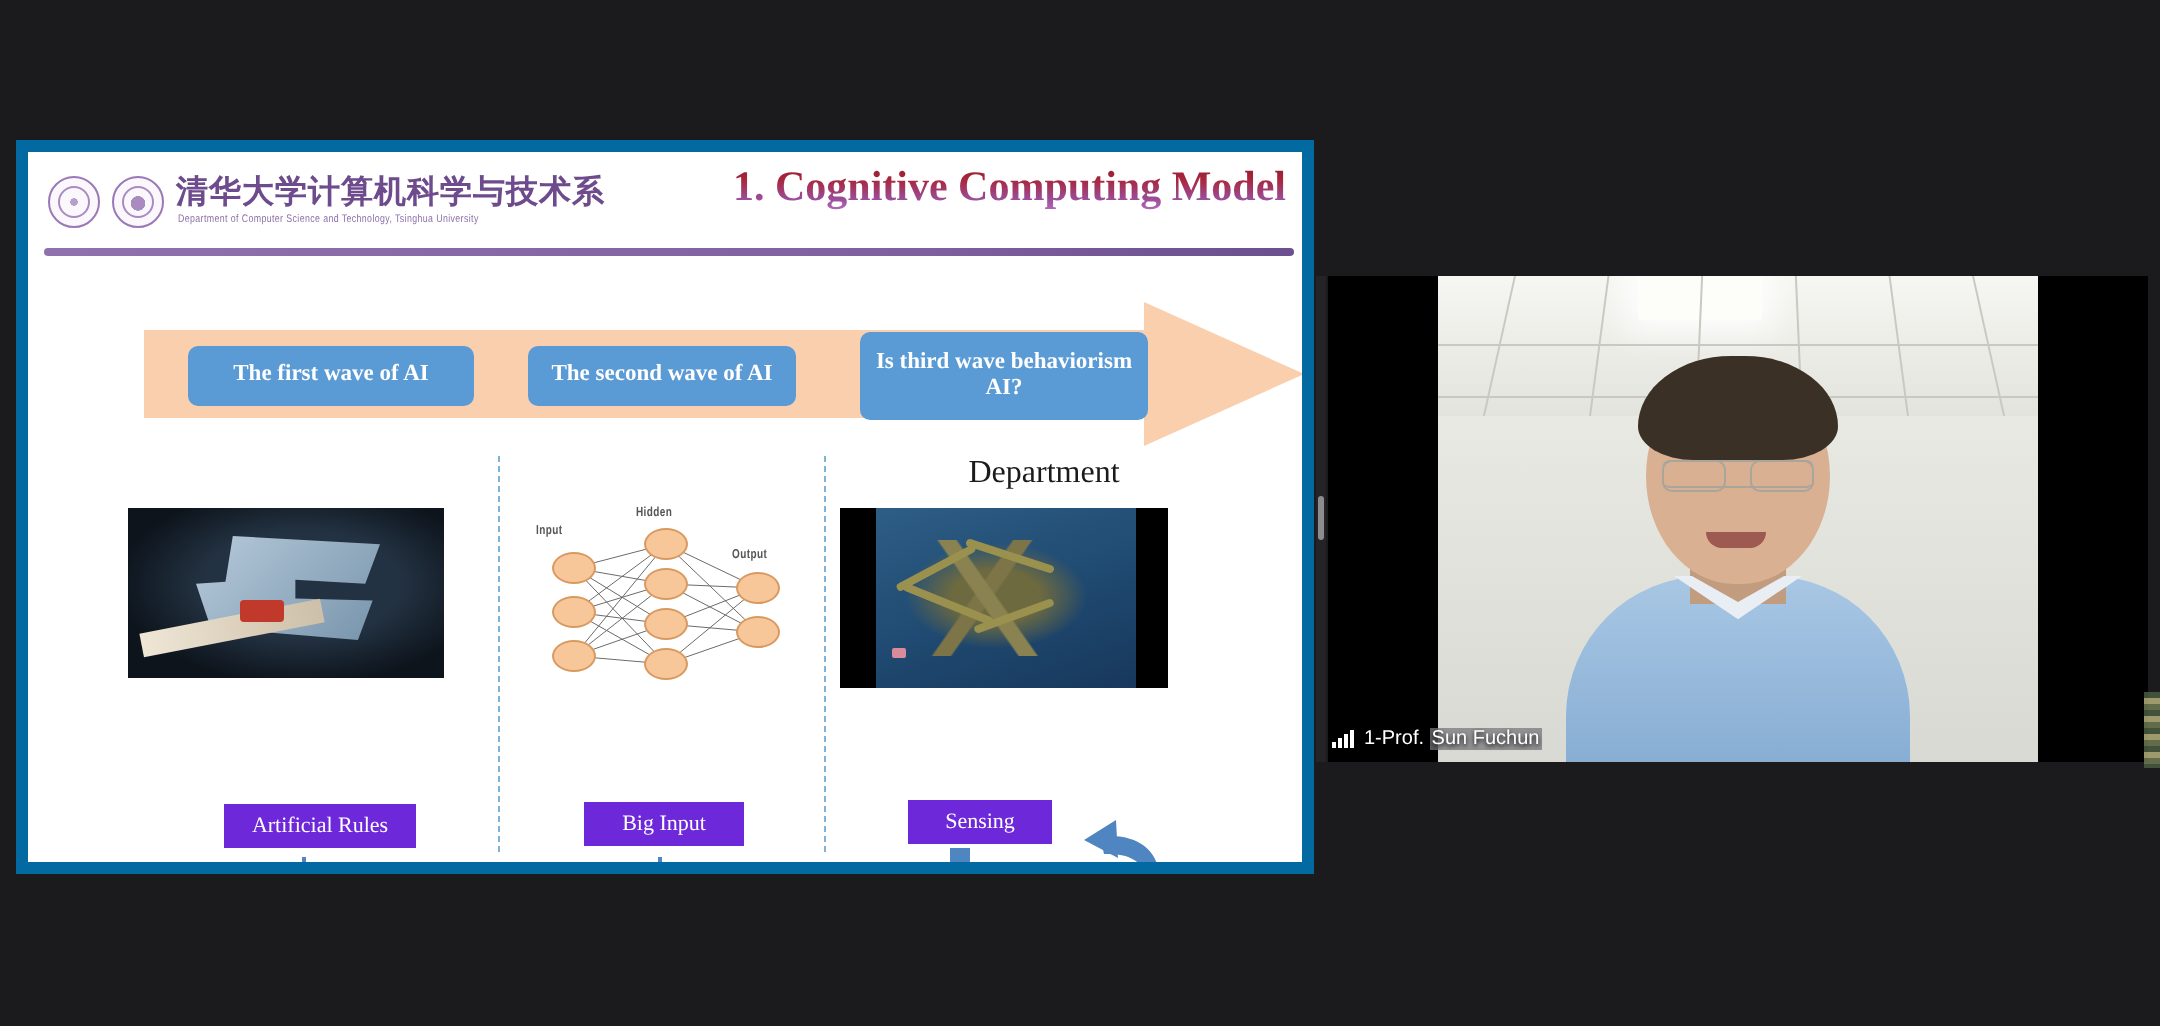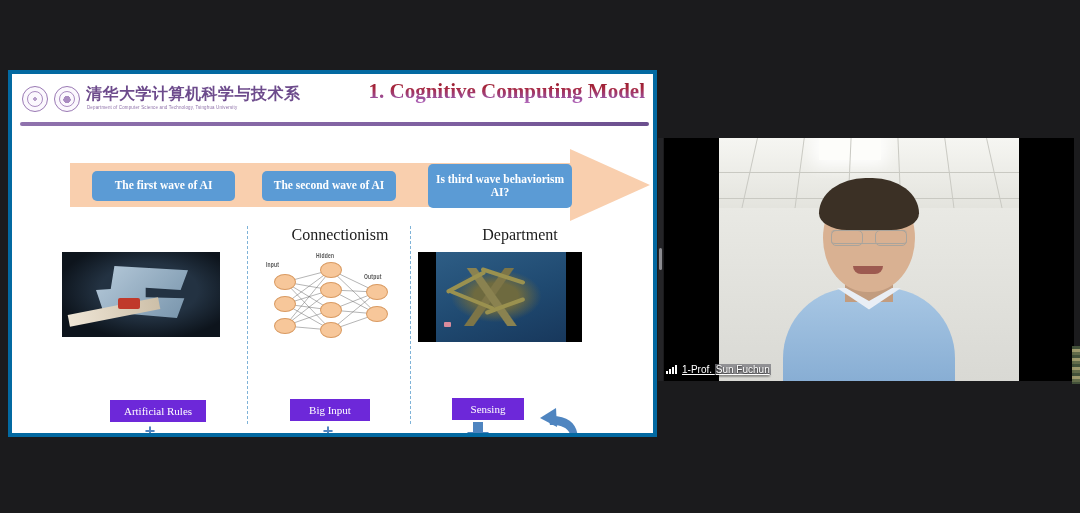--- a/index.html
+++ b/index.html
@@ -7,21 +7,21 @@
   body {
     background:#1b1b1d;
     font-family:"Liberation Sans", sans-serif;
     position:relative;
   }
 
   
   #slide-panel{
     position:absolute; left:8px; top:70px; width:649px; height:367px;
     background:#ffffff; overflow:hidden;
-    border:4px solid #0369a1;
+    border:6px solid #0369a1;
   }
 
   
   #slide-header{
     position:absolute; left:0; top:0; width:100%; height:50px;
   }
   .seal{
     position:absolute; top:12px; width:26px; height:26px; border-radius:50%;
     border:1.4px solid #9a79b4; background:#fbf8fd;
   }
@@ -268,21 +268,21 @@
     position:absolute; left:2px; bottom:4px; height:15px;
     display:flex; align-items:center; gap:5px;
     color:#ffffff; font-size:10px; z-index:5;
   }
   #signal-icon{ display:flex; align-items:flex-end; gap:1px; height:9px; }
   #signal-icon i{ display:block; width:2px; background:#fff; }
   #signal-icon i:nth-child(1){ height:3px; }
   #signal-icon i:nth-child(2){ height:5px; }
   #signal-icon i:nth-child(3){ height:7px; }
   #signal-icon i:nth-child(4){ height:9px; }
-  #name-text{ text-shadow:0 1px 2px #000; white-space:nowrap;text-decoration:underline; }
+  #name-text{ text-shadow:0 1px 2px #000; white-space:nowrap; }
   #name-text .hl{ background:rgba(120,120,125,.75); padding:0 1px; }
 
   
   #panel-divider{
     position:absolute; left:658px; top:138px; width:5px; height:243px;
     background:#242427;
   }
   #divider-handle{
     position:absolute; left:659px; top:248px; width:3px; height:22px;
     background:#8b8b90; border-radius:2px;
@@ -308,23 +308,20 @@
   </div>
 
   <div id="wave-arrow">
     <div class="shaft"></div>
     <div class="head"></div>
     <div class="wave-box" id="wave-box-0">The first wave of AI</div>
     <div class="wave-box" id="wave-box-1">The second wave of AI</div>
     <div class="wave-box" id="wave-box-2">Is third wave behaviorism AI?</div>
   </div>
 
-  <div class="col" id="col-1">
-    <div class="col-title">Connectionism</div>
-  </div>
   <div class="col" id="col-2">
     <div class="col-title">Department</div>
   </div>
 
   <div class="divider" id="divider-1"></div>
   <div class="divider" id="divider-2"></div>
 
   <div class="thumb" id="thumb-symbolism">
     <div class="shape-a"></div>
     <div class="plank"></div>

